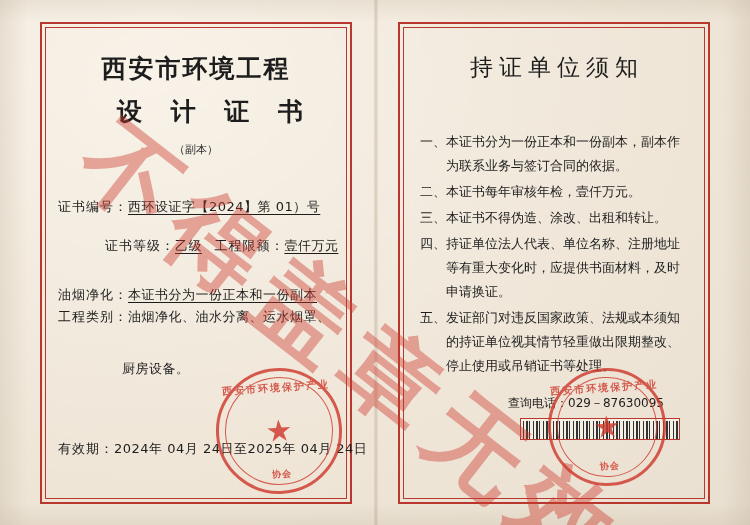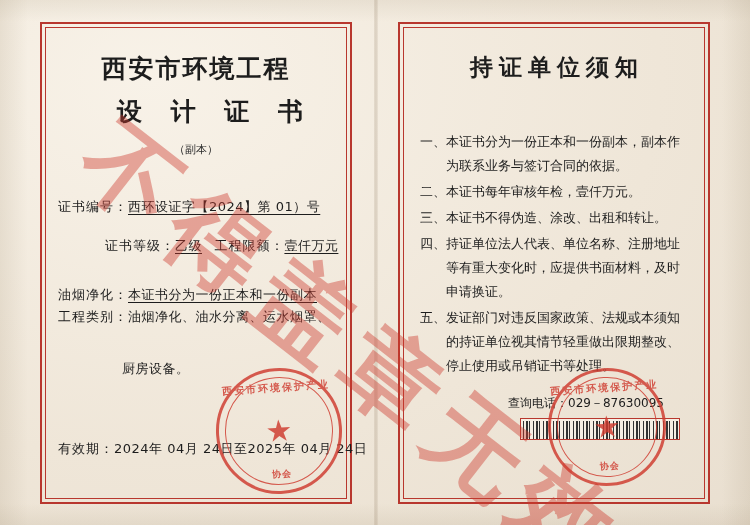--- a/index.html
+++ b/index.html
@@ -102,21 +102,21 @@
   .row-type   { left: 58px; top: 308px; }
   .row-type2  { left: 122px; top: 360px; }
   .row-issuer { left: 58px; top: 400px; }
   .row-valid  { left: 58px; top: 440px; }
 
   
   .r-title {
     position: absolute;
     left: 398px; top: 52px; width: 312px;
     text-align: center;
-    font-weight: bold;
+    font-weight: normal;
     font-size: 23px;
     letter-spacing: 6px;
     color: #1d1d1d;
     text-indent: 6px;
   }
   .notice {
     position: absolute;
     left: 420px; top: 130px; width: 272px;
     font-size: 13px;
     line-height: 24px;

